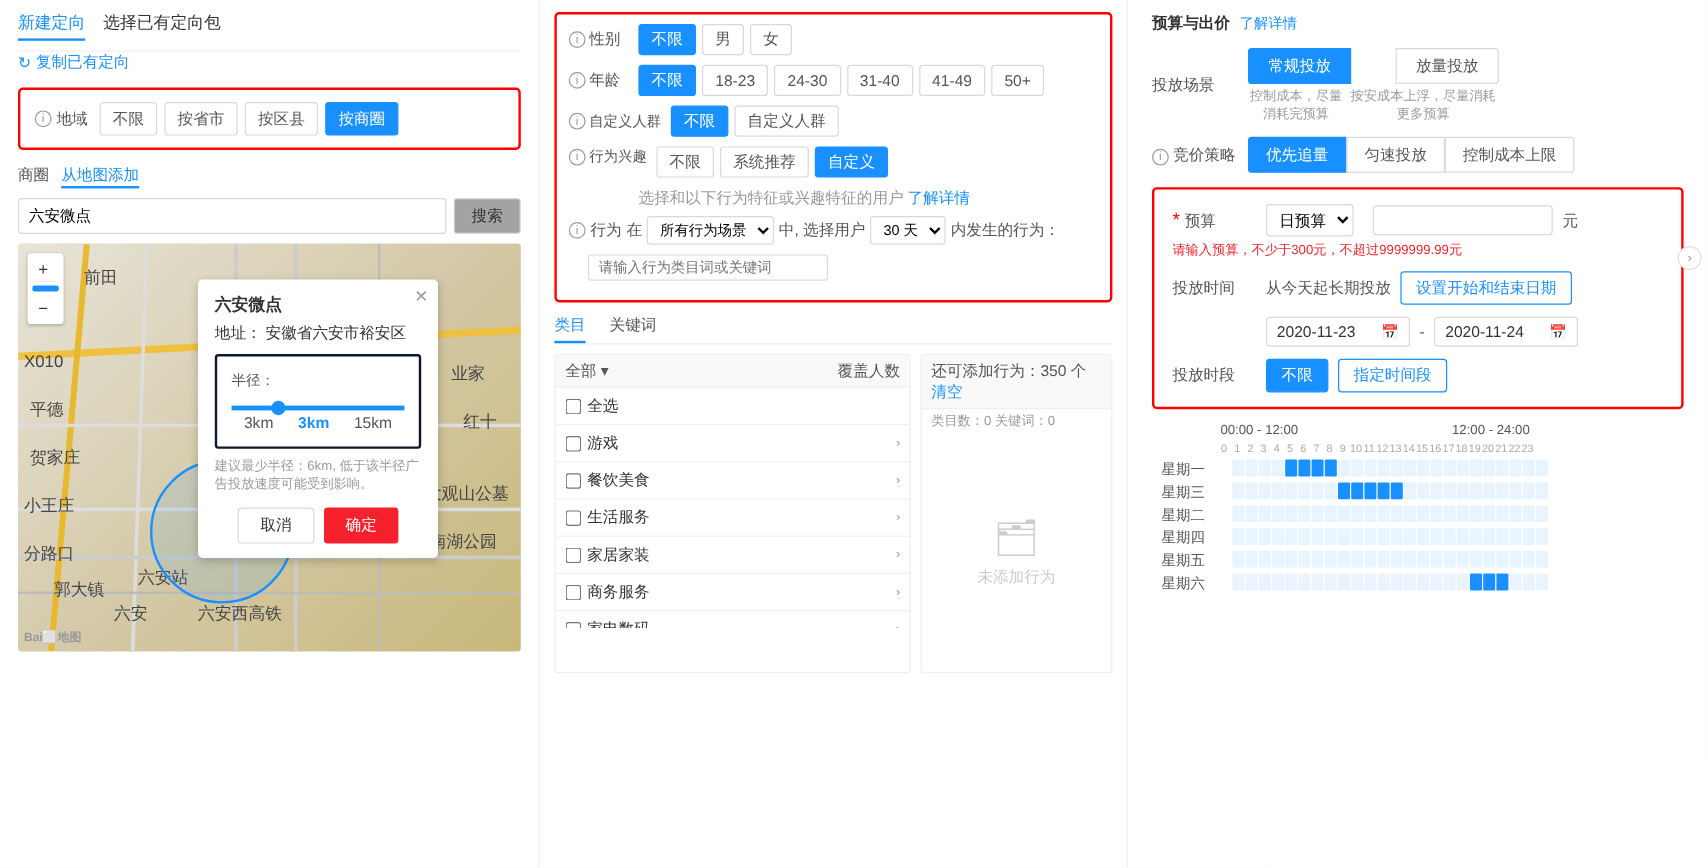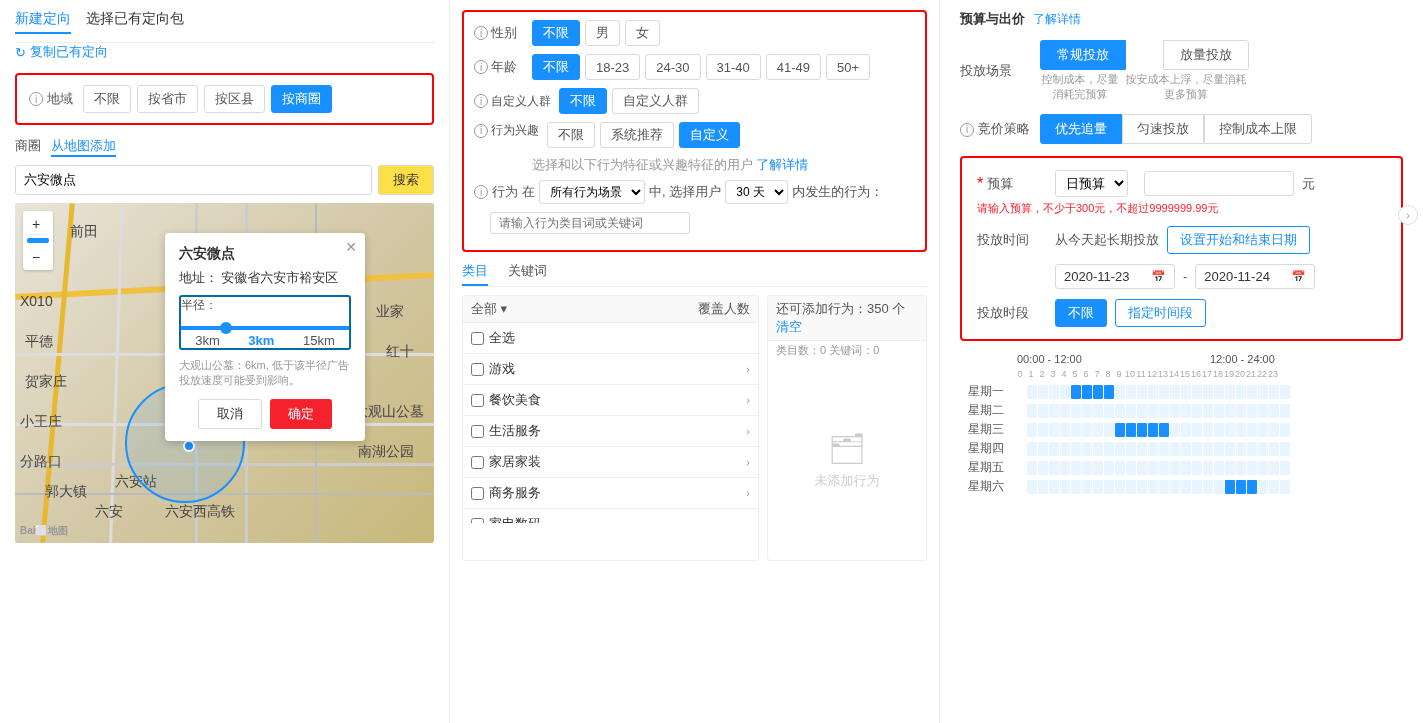--- a/index.html
+++ b/index.html
@@ -20,32 +20,32 @@
     .btn-group { display: flex; gap: 6px; }
     .btn-option { padding: 4px 10px; border: 1px solid #d9d9d9; background: #fff; border-radius: 3px; cursor: pointer; color: #555; font-size: 13px; }
     .btn-option.active { background: #1890ff; color: #fff; border-color: #1890ff; }
     
     
     .map-source-tabs { display: flex; gap: 10px; margin-bottom: 8px; font-size: 13px; color: #555; }
     .map-source-tabs span { cursor: pointer; }
     .map-source-tabs span.active { color: #1890ff; border-bottom: 2px solid #1890ff; }
     .search-row { display: flex; gap: 6px; margin-bottom: 8px; }
     .search-input { flex: 1; border: 1px solid #d9d9d9; padding: 5px 8px; border-radius: 3px; font-size: 13px; }
-    .search-btn { padding: 5px 14px; background: #fde047; border: 1px solid #d9d9d9; border-radius: 3px; cursor: pointer; color: #333; font-size: 13px; }
+    .search-btn { padding: 5px 14px; background: #a3a3a3; border: 1px solid #d9d9d9; border-radius: 3px; cursor: pointer; color: #333; font-size: 13px; }
     
     .map-container { position: relative; width: 100%; height: 340px; background: #e8e0d0; border-radius: 3px; overflow: hidden; }
     .map-bg { width: 100%; height: 100%; background: linear-gradient(135deg, #e8e4d8 0%, #d4c9a8 50%, #c8b87a 100%); position: relative; }
     
     
     .map-popup { position: absolute; top: 30px; left: 150px; background: #fff; border-radius: 4px; padding: 12px 14px; width: 200px; box-shadow: 0 2px 8px rgba(0,0,0,0.2); }
     .popup-title { font-size: 14px; font-weight: bold; margin-bottom: 6px; }
     .popup-address { font-size: 12px; color: #666; margin-bottom: 8px; }
     .popup-address span { color: #333; }
     .popup-close { position: absolute; top: 6px; right: 8px; cursor: pointer; color: #999; font-size: 14px; }
-    .popup-section-box { border: 2px solid #0369a1; border-radius: 3px; padding: 0; margin-bottom: 8px; }
+    .popup-section-box { border: 2px solid #0f172a; border-radius: 3px; padding: 12px; margin-bottom: 8px; }
     .radius-label { font-size: 12px; color: #555; margin-bottom: 4px; }
     .radius-options { display: flex; justify-content: space-around; font-size: 12px; color: #555; }
     .radius-options span { cursor: pointer; }
     .radius-options span.active { color: #1890ff; font-weight: bold; }
     .popup-hint { font-size: 11px; color: #999; margin-bottom: 10px; line-height: 1.4; }
     .popup-btns { display: flex; gap: 8px; justify-content: center; }
     .popup-btn-cancel { padding: 5px 18px; border: 1px solid #d9d9d9; background: #fff; border-radius: 3px; cursor: pointer; font-size: 13px; color: #333; }
     .popup-btn-confirm { padding: 5px 18px; background: #f5222d; color: #fff; border: none; border-radius: 3px; cursor: pointer; font-size: 13px; }
     
     
@@ -130,21 +130,21 @@
     .date-icon { color: #999; font-size: 12px; }
     .date-dash { color: #555; }
     
     .timeslot-row { display: flex; align-items: center; gap: 8px; }
     .timeslot-btn { padding: 4px 12px; border: 1px solid #1890ff; color: #1890ff; background: #fff; border-radius: 3px; cursor: pointer; font-size: 13px; }
     .timeslot-btn.active { background: #1890ff; color: #fff; }
     
     
     .schedule-section { margin-top: 8px; }
     .schedule-grid { display: flex; flex-direction: column; gap: 2px; }
-    .schedule-row { display: flex; align-items: center; gap: 17px; }
+    .schedule-row { display: flex; align-items: flex-start; gap: 17px; }
     .day-label { width: 50px; font-size: 12px; color: #555; text-align: right; padding-right: 6px; }
     .time-cells { display: flex; gap: 1px; }
     .time-cell { width: 10px; height: 14px; background: #e8f4ff; border-radius: 1px; cursor: pointer; }
     .time-cell.filled { background: #1890ff; }
     
     input[type="range"] { -webkit-appearance: none; width: 100%; height: 4px; background: #1890ff; outline: none; }
     input[type="range"]::-webkit-slider-thumb { -webkit-appearance: none; width: 12px; height: 12px; border-radius: 50%; background: #1890ff; cursor: pointer; }
   </style>
 </head>
 <body>
@@ -231,21 +231,21 @@
           <span class="popup-close">✕</span>
           <div class="popup-section-box">
             <div class="radius-label">半径：</div>
             <input type="range" min="0" max="100" value="25" style="">
             <div class="radius-options">
               <span>3km</span>
               <span class="active" style="color:#1890ff;font-weight:bold;">3km</span>
               <span>15km</span>
             </div>
           </div>
-          <div class="popup-hint">大观山公墓：6km, 低于该半径广告投放速度可能受到影响。</div>
+          <div class="popup-hint">建议最少半径：6km, 低于该半径广告投放速度可能受到影响。</div>
           <div class="popup-btns">
             <button class="popup-btn-cancel">取消</button>
             <button class="popup-btn-confirm">确定</button>
           </div>
         </div>
 
         <div style="position:absolute;left:8px;top:8px;background:#fff;border-radius:3px;padding:2px;box-shadow:0 1px 3px rgba(0,0,0,0.2);display:flex;flex-direction:column;gap:1px;">
           <div style="width:22px;height:22px;display:flex;align-items:center;justify-content:center;cursor:pointer;border-bottom:1px solid #eee;font-size:14px;">+</div>
           <div style="width:22px;height:5px;background:#1890ff;margin:2px;border-radius:2px;"></div>
           <div style="width:22px;height:22px;display:flex;align-items:center;justify-content:center;cursor:pointer;font-size:14px;">−</div>
@@ -550,64 +550,64 @@
               <div class="time-cell"></div>
               <div class="time-cell"></div>
               <div class="time-cell"></div>
               <div class="time-cell"></div>
               <div class="time-cell"></div>
               <div class="time-cell"></div>
               <div class="time-cell"></div>
             </div>
           </div>
           <div class="schedule-row">
+            <div class="day-label">星期三</div>
+            <div class="time-cells">
+              <div class="time-cell"></div>
+              <div class="time-cell"></div>
+              <div class="time-cell"></div>
+              <div class="time-cell"></div>
+              <div class="time-cell"></div>
+              <div class="time-cell"></div>
+              <div class="time-cell"></div>
+              <div class="time-cell"></div>
+              <div class="time-cell filled"></div>
+              <div class="time-cell filled"></div>
+              <div class="time-cell filled"></div>
+              <div class="time-cell filled"></div>
+              <div class="time-cell filled"></div>
+              <div class="time-cell"></div>
+              <div class="time-cell"></div>
+              <div class="time-cell"></div>
+              <div class="time-cell"></div>
+              <div class="time-cell"></div>
+              <div class="time-cell"></div>
+              <div class="time-cell"></div>
+              <div class="time-cell"></div>
+              <div class="time-cell"></div>
+              <div class="time-cell"></div>
+              <div class="time-cell"></div>
+            </div>
+          </div>
+          <div class="schedule-row">
             <div class="day-label">星期二</div>
             <div class="time-cells">
               <div class="time-cell"></div>
               <div class="time-cell"></div>
               <div class="time-cell"></div>
               <div class="time-cell"></div>
               <div class="time-cell"></div>
               <div class="time-cell"></div>
               <div class="time-cell"></div>
               <div class="time-cell"></div>
               <div class="time-cell"></div>
               <div class="time-cell"></div>
               <div class="time-cell"></div>
               <div class="time-cell"></div>
               <div class="time-cell"></div>
-              <div class="time-cell"></div>
-              <div class="time-cell"></div>
-              <div class="time-cell"></div>
-              <div class="time-cell"></div>
-              <div class="time-cell"></div>
-              <div class="time-cell"></div>
-              <div class="time-cell"></div>
-              <div class="time-cell"></div>
-              <div class="time-cell"></div>
-              <div class="time-cell"></div>
-              <div class="time-cell"></div>
-            </div>
-          </div>
-          <div class="schedule-row">
-            <div class="day-label">星期三</div>
-            <div class="time-cells">
-              <div class="time-cell"></div>
-              <div class="time-cell"></div>
-              <div class="time-cell"></div>
-              <div class="time-cell"></div>
-              <div class="time-cell"></div>
-              <div class="time-cell"></div>
-              <div class="time-cell"></div>
-              <div class="time-cell"></div>
-              <div class="time-cell filled"></div>
-              <div class="time-cell filled"></div>
-              <div class="time-cell filled"></div>
-              <div class="time-cell filled"></div>
-              <div class="time-cell filled"></div>
               <div class="time-cell"></div>
               <div class="time-cell"></div>
               <div class="time-cell"></div>
               <div class="time-cell"></div>
               <div class="time-cell"></div>
               <div class="time-cell"></div>
               <div class="time-cell"></div>
               <div class="time-cell"></div>
               <div class="time-cell"></div>
               <div class="time-cell"></div>

